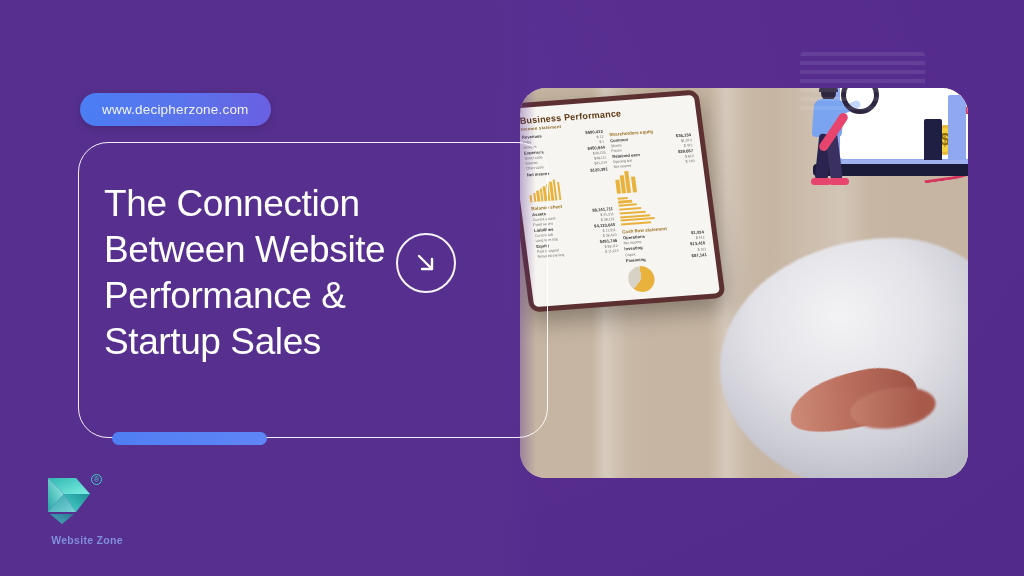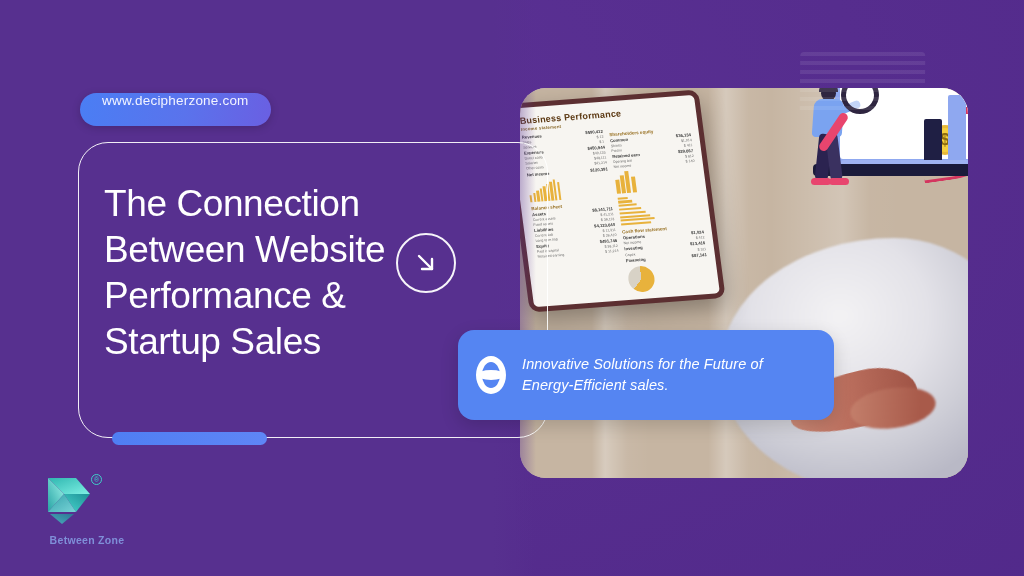--- a/index.html
+++ b/index.html
@@ -206,21 +206,21 @@
   .left-overlay {
     position:absolute; left:0; top:0; width:536px; height:576px;
     background: linear-gradient(to right, #57308F 0%, #57308F 92%, rgba(87,48,143,0.0) 100%);
     pointer-events:none;
   }
 
   
   .url-pill {
     position:absolute; left:80px; top:93px;
     height:33px; padding:0 22px;
-    display:flex; align-items:flex-start;
+    display:flex; align-items:center;
     border-radius:17px;
     background: linear-gradient(100deg, #4a7ef4 0%, #5a73ec 55%, #6a5fe2 100%);
     color:#f2f4ff; font-size:13.5px; letter-spacing:.2px;
     box-shadow:0 2px 8px rgba(0,0,0,.18);
     white-space:nowrap;
   }
 
   
   .text-card {
     position:absolute; left:78px; top:142px;
@@ -527,27 +527,20 @@
 
   <div class="underline-bar"></div>
 
   <div class="arrow-badge">
     <svg width="30" height="30" viewBox="0 0 30 30">
       <line x1="8" y1="8" x2="21" y2="21" stroke="#ffffff" stroke-width="2.4" stroke-linecap="round"></line>
       <polyline points="21,11 21,21 11,21" fill="none" stroke="#ffffff" stroke-width="2.4" stroke-linecap="round" stroke-linejoin="round"></polyline>
     </svg>
   </div>
 
-  <div class="quote-card">
-    <div class="quote-icon">
-      <div class="ring"></div>
-      <div class="bar"></div>
-    </div>
-    <div class="quote-text">Innovative Solutions for the Future of Energy-Efficient sales.</div>
-  </div>
 
   <div class="logo-wrap">
     <div class="logo-mark">
       <svg width="60" height="58" viewBox="0 0 60 58">
         <defs>
           <linearGradient id="tg1" x1="0" y1="0" x2="1" y2="1">
             <stop offset="0%" stop-color="#2fb6b0"></stop>
             <stop offset="100%" stop-color="#7ef0e4"></stop>
           </linearGradient>
           <linearGradient id="tg2" x1="1" y1="0" x2="0" y2="1">
@@ -560,16 +553,16 @@
           </linearGradient>
         </defs>
         <polygon points="8,6 36,6 50,22 24,22" fill="url(#tg1)"></polygon>
         <polygon points="50,22 36,40 24,22" fill="url(#tg2)"></polygon>
         <polygon points="8,6 24,22 8,40" fill="url(#tg3)"></polygon>
         <polygon points="8,40 24,22 36,40" fill="url(#tg1)" opacity=".85"></polygon>
         <polygon points="10,42 34,42 22,52" fill="url(#tg2)" opacity=".75"></polygon>
       </svg>
       <div class="logo-reg">®</div>
     </div>
-    <div class="logo-name">Between Zone</div>
+    <div class="logo-name">Website Zone</div>
   </div>
 
 </div>
 
 </body></html>

